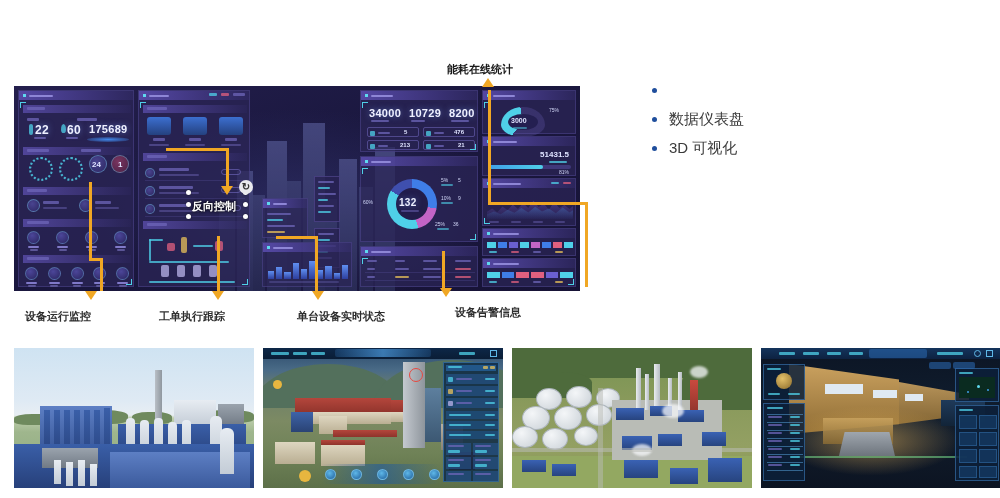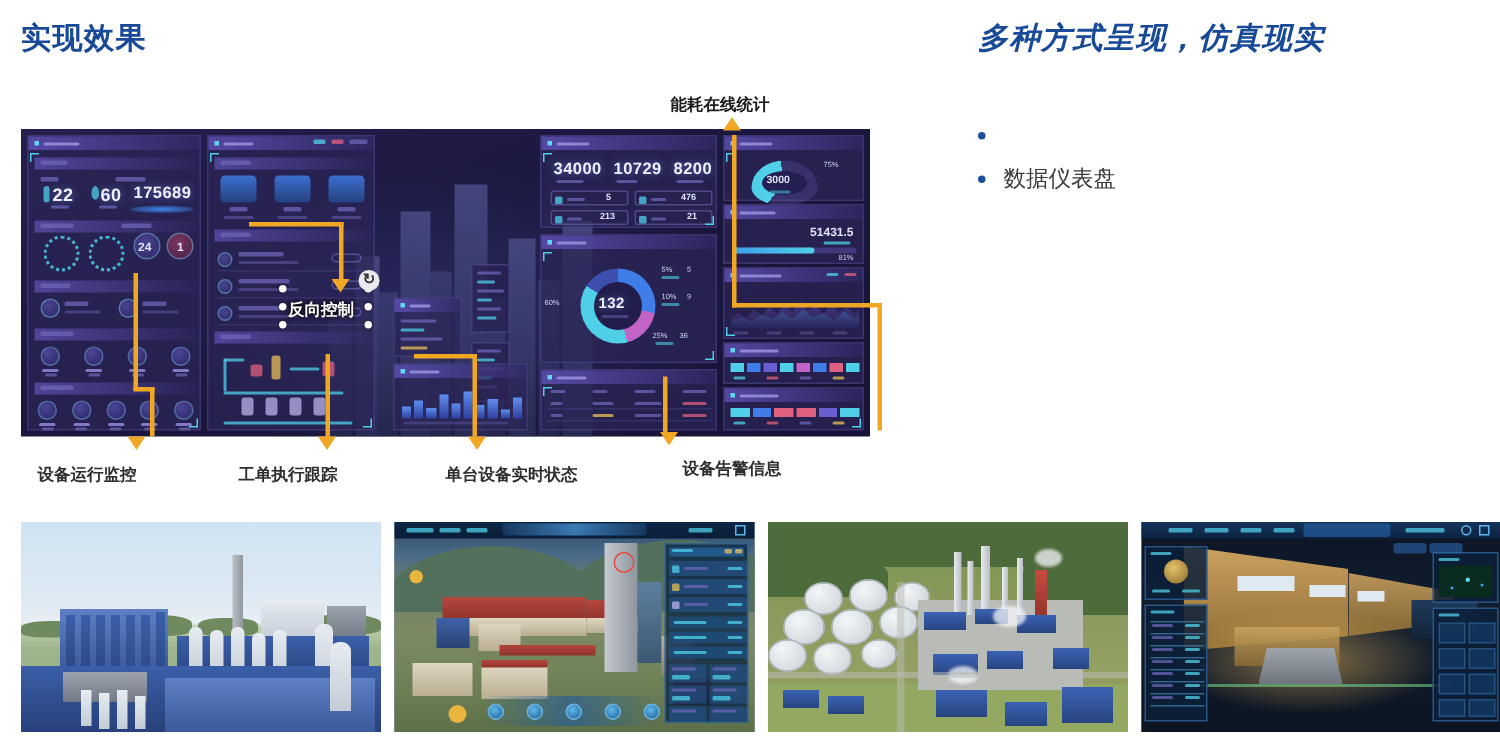--- a/index.html
+++ b/index.html
@@ -217,30 +217,32 @@
   .t4-panel { position:absolute; background:rgba(12,32,58,.85); border:1px solid rgba(70,140,210,.5); }
   .t4-cell { position:absolute; background:rgba(20,55,95,.85); border:1px solid rgba(70,140,210,.35); }
   .t4-line { position:absolute; background:rgba(90,170,230,.5); }
   .t4-tab { position:absolute; background:rgba(40,100,170,.6); border-radius:2px; }
 </style>
 </head>
 <body>
 
 <div class="page">
 
-  <div class="h-left">实现效果</div>
-  <div class="h-right">多种方式呈现，仿真现实</div>
 
   <div class="bullets">
     <div class="bullet-row">
       <span class="bullet-dot"></span>
     </div>
     <div class="bullet-row">
       <span class="bullet-dot"></span>
       <span class="bullet-text">数据仪表盘</span>
+    </div>
+    <div class="bullet-row">
+      <span class="bullet-dot"></span>
+      <span class="bullet-text">3D 可视化</span>
     </div>
   </div>
 
   <div class="dash-wrap">
     <div class="dash">
 
       <div class="plant">
         <div class="pbar lt" style="left:18px;bottom:0;width:16px;height:120px;"></div>
         <div class="pbar" style="left:34px;bottom:0;width:12px;height:96px;"></div>
         <div class="pbar lt" style="left:48px;bottom:0;width:20px;height:150px;"></div>

